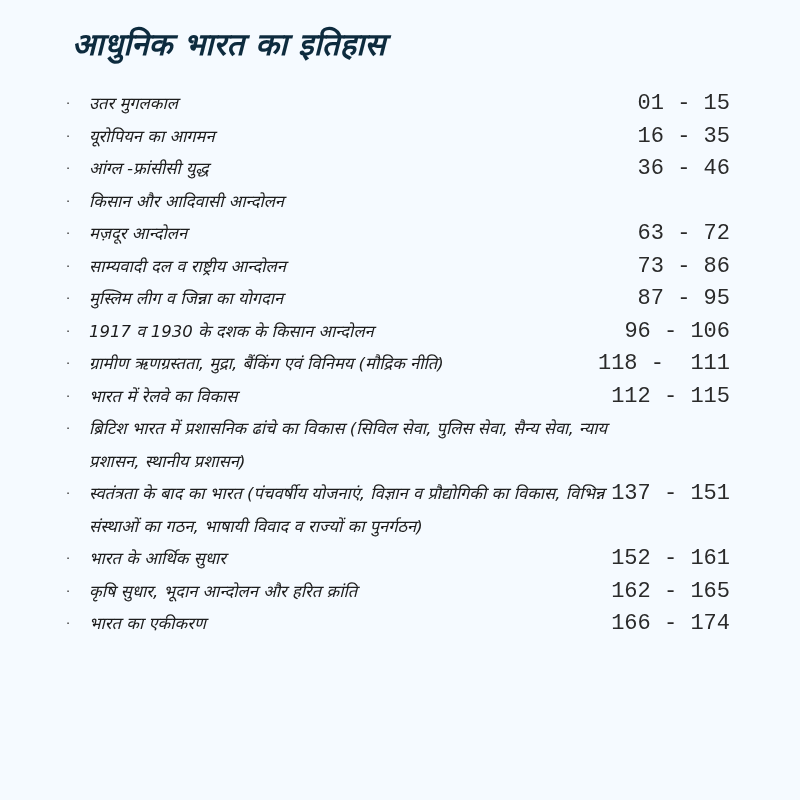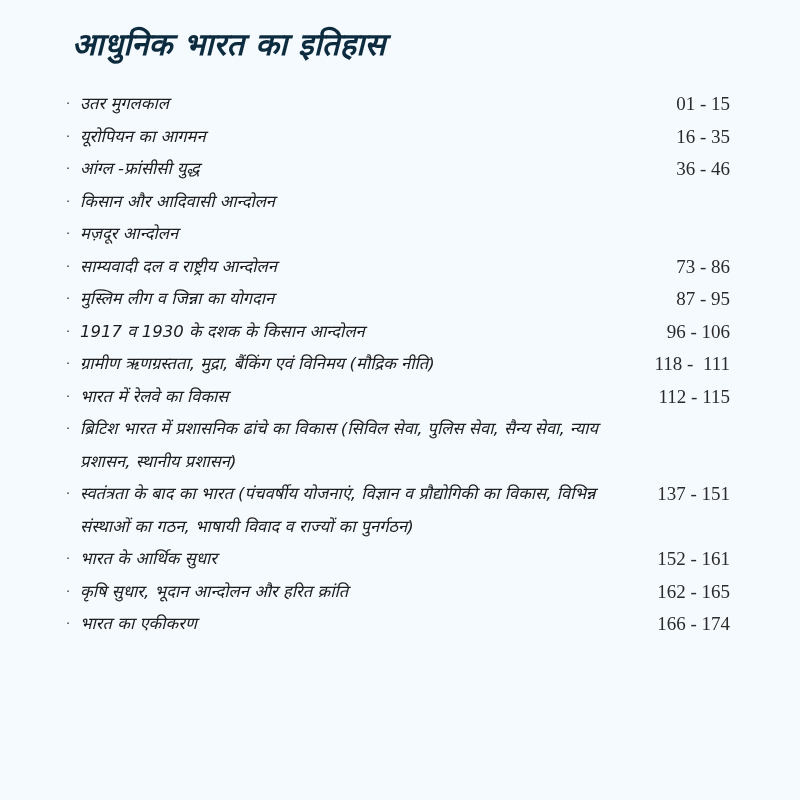--- a/index.html
+++ b/index.html
@@ -65,28 +65,29 @@
       text-align: left;
     }
     .topic {
       flex: 1 1 auto;
       color: #1c1c1c;
       font-family: "DejaVu Sans", sans-serif;
       font-style: italic;
       font-size: 16.5px;
       line-height: 32.5px;
       white-space: normal;
+      margin-left: 9px;
     }
     .pages {
       flex: 0 0 auto;
       color: #2a2a2a;
-      font-family: Liberation Serif, serif;
-      font-size: 19px;
+      font-family: Liberation Mono, monospace;
+      font-size: 22px;
       line-height: 32.5px;
-      text-align: right;
+      text-align: left;
       white-space: pre;
       min-width: 80px;
     }
   </style>
 </head>
 <body>
 
 <div class="page">
   <h1 class="title">आधुनिक भारत का इतिहास</h1>
 
@@ -116,20 +117,21 @@
       <div class="left">
         <span class="bullet">·</span>
         <span class="topic">किसान और आदिवासी आन्दोलन</span>
       </div>
     </li>
     <li class="toc-item">
       <div class="left">
         <span class="bullet">·</span>
         <span class="topic">मज़दूर आन्दोलन</span>
       </div>
+      <span class="pages">63 - 72</span>
     </li>
     <li class="toc-item">
       <div class="left">
         <span class="bullet">·</span>
         <span class="topic">साम्यवादी दल व राष्ट्रीय आन्दोलन</span>
       </div>
       <span class="pages">73 - 86</span>
     </li>
     <li class="toc-item">
       <div class="left">

